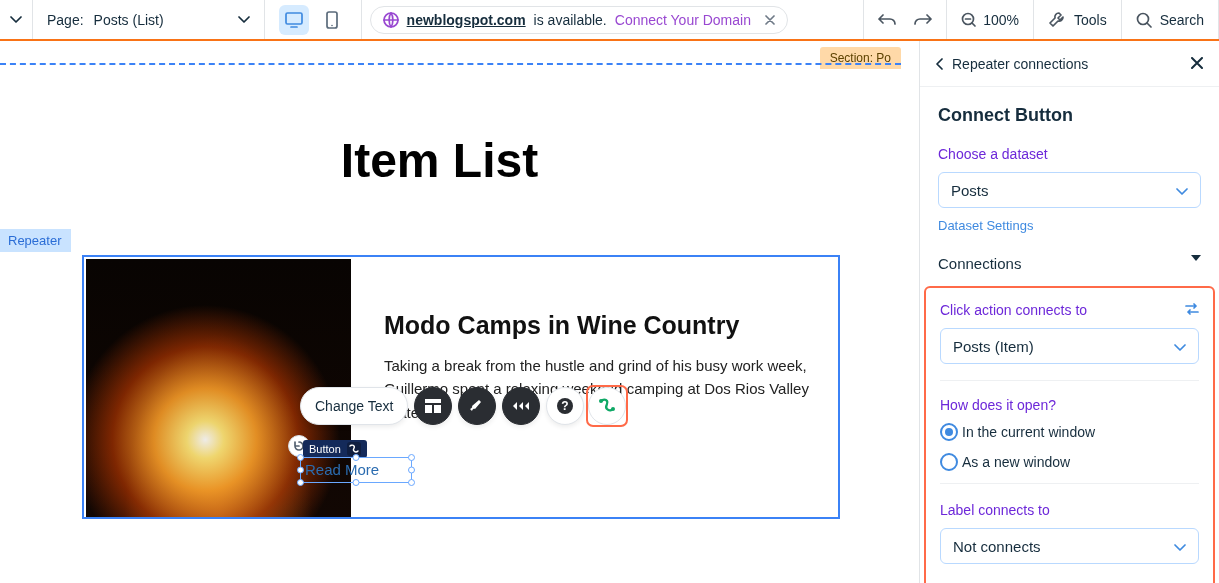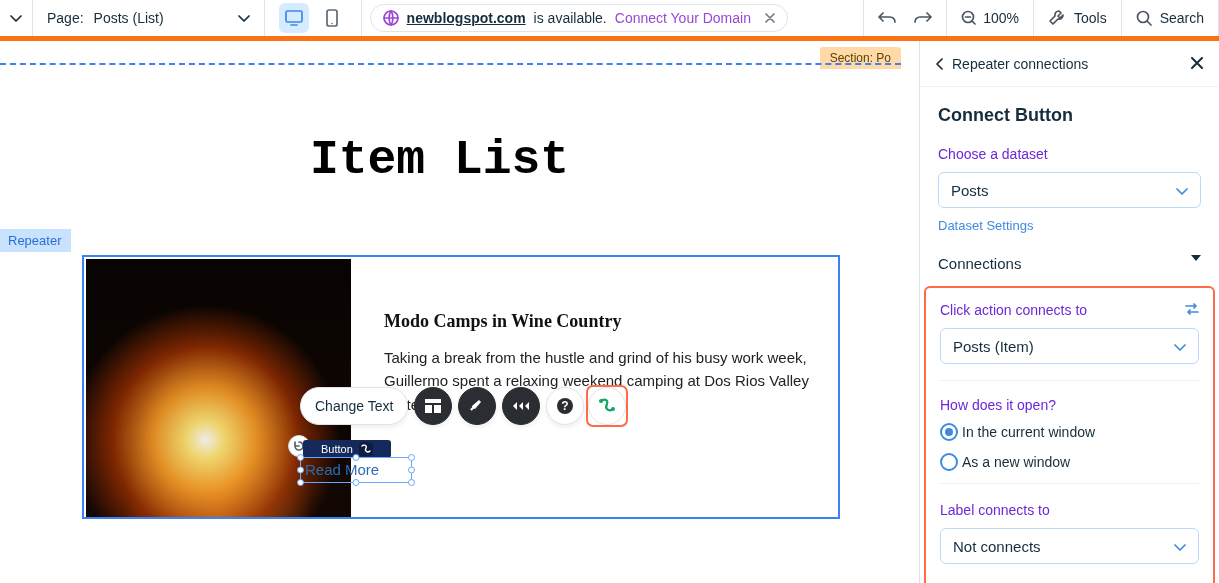--- a/index.html
+++ b/index.html
@@ -9,21 +9,21 @@
     color: #162d3d;
     background: #fff;
     width: 1219px;
     height: 583px;
     overflow: hidden;
     position: relative;
   }
   
   .topbar {
     height: 41px;
-    border-bottom: 5px solid #f97316;
+    border-bottom: 2px solid #f97316;
     display: flex;
     align-items: center;
     padding: 0;
   }
   .topbar .cell {
     height: 100%;
     display: flex;
     align-items: center;
     border-right: 1px solid #e1e4e7;
     padding: 0 14px;
@@ -97,21 +97,21 @@
     position: absolute;
     left: 0; right: 18px;
     top: 22px;
     border-top: 2px dashed #3b82f6;
   }
   .page-title {
     position: absolute;
     left: 0; right: 40px;
     top: 92px;
     text-align: center;
-    font-family: Liberation Mono, monospace;
+    font-family: Liberation Sans, sans-serif;
     font-weight: 700;
     font-size: 48px;
     color: #000;
   }
   .repeater-tag {
     position: absolute;
     left: 0;
     top: 188px;
     background: #c9e3ff;
     color: #2a6dd6;
@@ -134,23 +134,23 @@
       radial-gradient(circle at 45% 70%, rgba(255,255,255,0.9) 0, rgba(255,230,120,0.9) 8%, rgba(255,160,40,0.85) 22%, rgba(200,60,0,0.6) 40%, rgba(0,0,0,0) 58%),
       radial-gradient(ellipse at 50% 100%, rgba(255,180,60,0.5) 0, rgba(0,0,0,0) 50%),
       linear-gradient(#080402, #120703);
   }
   .card-body {
     position: absolute;
     left: 300px; top: 54px;
     right: 20px;
   }
   .card-title {
-    font-family: Liberation Serif, serif;
+    font-family: Liberation Sans, sans-serif;
     font-weight: 700;
-    font-size: 18px;
+    font-size: 25px;
     color: #111;
     margin-bottom: 14px;
   }
   .card-desc {
     font-size: 15px;
     color: #222;
     line-height: 1.55;
   }
 
   
@@ -184,21 +184,21 @@
   .h-s  { left: 50%; bottom: -4px; transform: translateX(-50%); }
   .h-se { right: -4px; bottom: -4px; }
 
   .button-tag {
     position: absolute;
     left: 303px;
     top: 399px;
     background: #142a5a;
     color: #fff;
     font-size: 11px;
-    padding: 2px 18px;
+    padding: 2px 6px;
     border-radius: 3px;
     display: flex;
     align-items: center;
     gap: 6px;
   }
   .button-tag .chip {
     width: 14px; height: 14px; border-radius: 3px;
     background: #0f1e40;
     display: flex; align-items: center; justify-content: center;
   }

